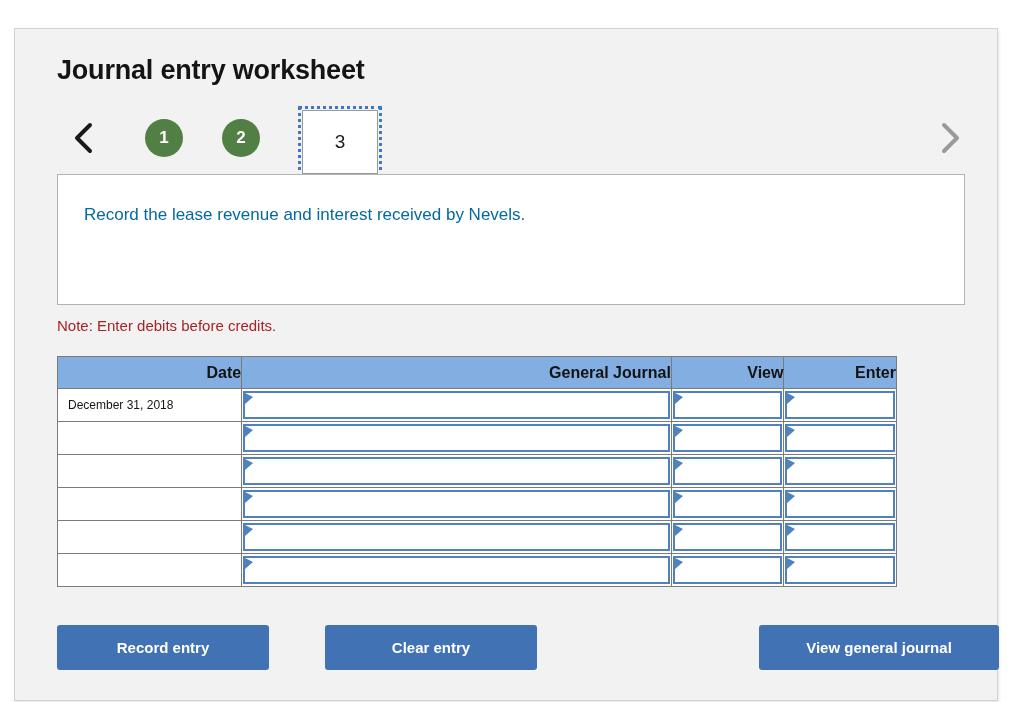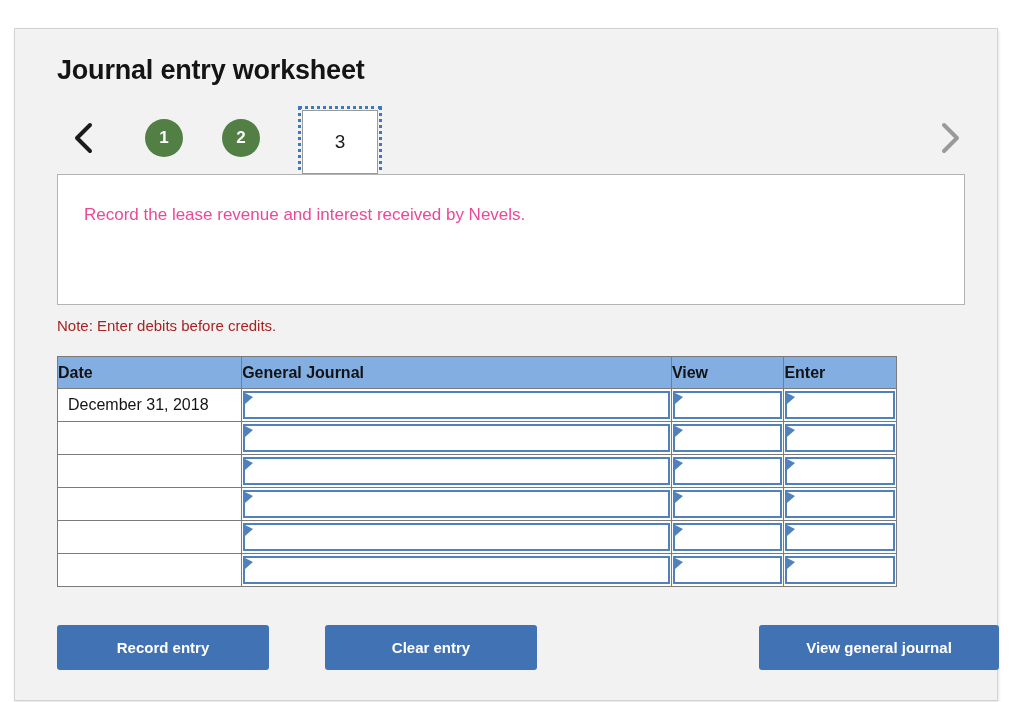--- a/index.html
+++ b/index.html
@@ -104,21 +104,21 @@
     height: 131px;
     background: #ffffff;
     border: 1px solid #b3b3b3;
     box-sizing: border-box;
   }
   .descbox-text {
     position: absolute;
     left: 26px;
     top: 30px;
     font-size: 17px;
-    color: #ec4899;
+    color: #0369a1;
     white-space: nowrap;
   }
 
   .note {
     position: absolute;
     left: 42px;
     top: 288px;
     font-size: 15px;
     color: #a72323;
     white-space: nowrap;
@@ -133,37 +133,37 @@
     border-collapse: collapse;
     table-layout: fixed;
   }
   .jtable th {
     background: #82aee1;
     border: 1px solid #7b7b7b;
     height: 31px;
     font-size: 16px;
     font-weight: bold;
     color: #131313;
-    text-align: left;
+    text-align: right;
     padding: 0;
   }
   .jtable td {
     border: 1px solid #7b7b7b;
     height: 32px;
     padding: 0;
     background: #ffffff;
     vertical-align: middle;
   }
   .col-date   { width: 180px; }
   .col-gj     { width: 420px; }
   .col-debit  { width: 110px; }
   .col-credit { width: 110px; }
 
   .date-text {
-    font-size: 16px;
+    font-size: 12px;
     color: #141414;
     padding-left: 10px;
     white-space: nowrap;
   }
 
   
   .cellinput {
     position: relative;
     margin: 1px;
     height: 28px;

